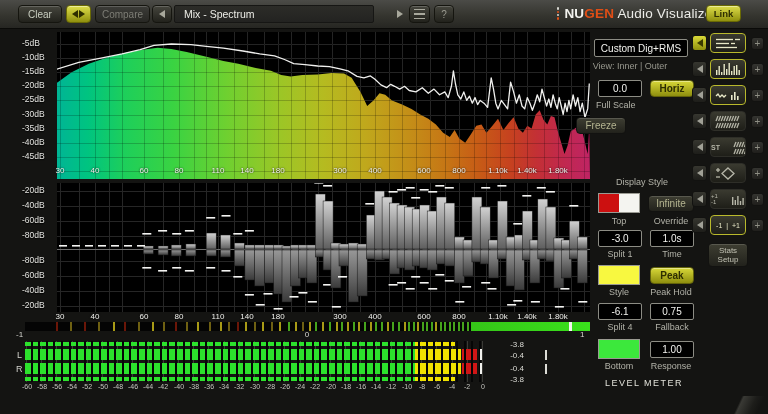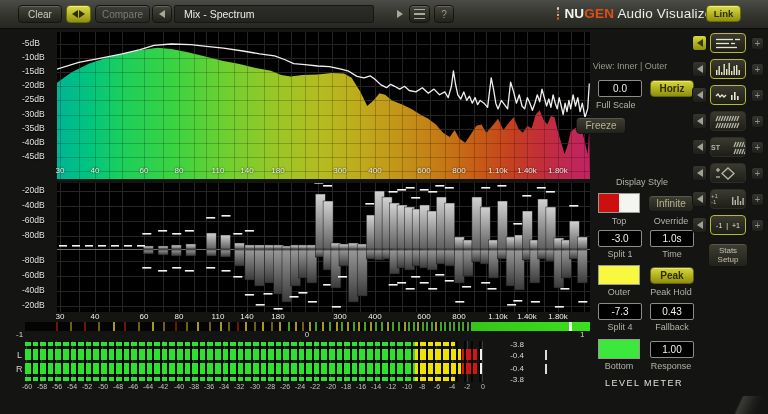--- a/index.html
+++ b/index.html
@@ -674,20 +674,23 @@
       <div class="mscale" style="left:456px;top:45px;">-2</div>
       <div class="mscale" style="left:472px;top:45px;">0</div>
     </div>
   <span class="mlabel" style="left:17px;top:350px;">L</span>
   <span class="mlabel" style="left:16px;top:364px;">R</span>
   <span class="mval" style="left:492px;top:340px;">-3.8</span>
   <span class="mval" style="left:492px;top:351px;">-0.4</span>
   <span class="mval" style="left:492px;top:364px;">-0.4</span>
   <span class="mval" style="left:492px;top:375px;">-3.8</span>
 
+  <div class="blackbox" style="left:594px;top:39px;width:94px;height:18px;">
+    <span>Custom Dig+RMS</span>
+  </div>
   <div class="plabel" style="left:580px;top:61px;width:100px;color:#98988e;">View: Inner | Outer</div>
   <div class="blackbox" style="left:598px;top:80px;width:44px;height:17px;">
     <span>0.0</span>
   </div>
   <div class="pybtn" style="left:650px;top:80px;width:44px;height:17px;">
     <span>Horiz</span>
   </div>
   <div class="plabel" style="left:596px;top:100px;width:56px;text-align:left;">Full Scale</div>
   <div class="pdbtn" style="left:576px;top:117px;width:50px;height:17px;">
     <span>Freeze</span>
@@ -712,28 +715,28 @@
   </div>
   <div class="plabel" style="left:598px;top:249px;width:44px;">Split 1</div>
   <div class="plabel" style="left:650px;top:249px;width:44px;">Time</div>
 
   <div class="swatch" style="left:598px;top:265px;width:42px;height:20px;">
     <span style="flex:1;background:#f8f840;"></span>
   </div>
   <div class="pybtn" style="left:650px;top:267px;width:44px;height:17px;">
     <span>Peak</span>
   </div>
-  <div class="plabel" style="left:598px;top:287px;width:42px;">Outer</div>
+  <div class="plabel" style="left:598px;top:287px;width:42px;">Style</div>
   <div class="plabel" style="left:642px;top:287px;width:58px;">Peak Hold</div>
 
   <div class="blackbox" style="left:598px;top:303px;width:44px;height:17px;">
-    <span>-7.3</span>
+    <span>-6.1</span>
   </div>
   <div class="blackbox" style="left:650px;top:303px;width:44px;height:17px;">
-    <span>0.43</span>
+    <span>0.75</span>
   </div>
   <div class="plabel" style="left:598px;top:322px;width:44px;">Split 4</div>
   <div class="plabel" style="left:648px;top:322px;width:48px;">Fallback</div>
 
   <div class="swatch" style="left:598px;top:339px;width:42px;height:20px;">
     <span style="flex:1;background:#3ce83c;"></span>
   </div>
   <div class="blackbox" style="left:650px;top:341px;width:44px;height:17px;">
     <span>1.00</span>
   </div>

